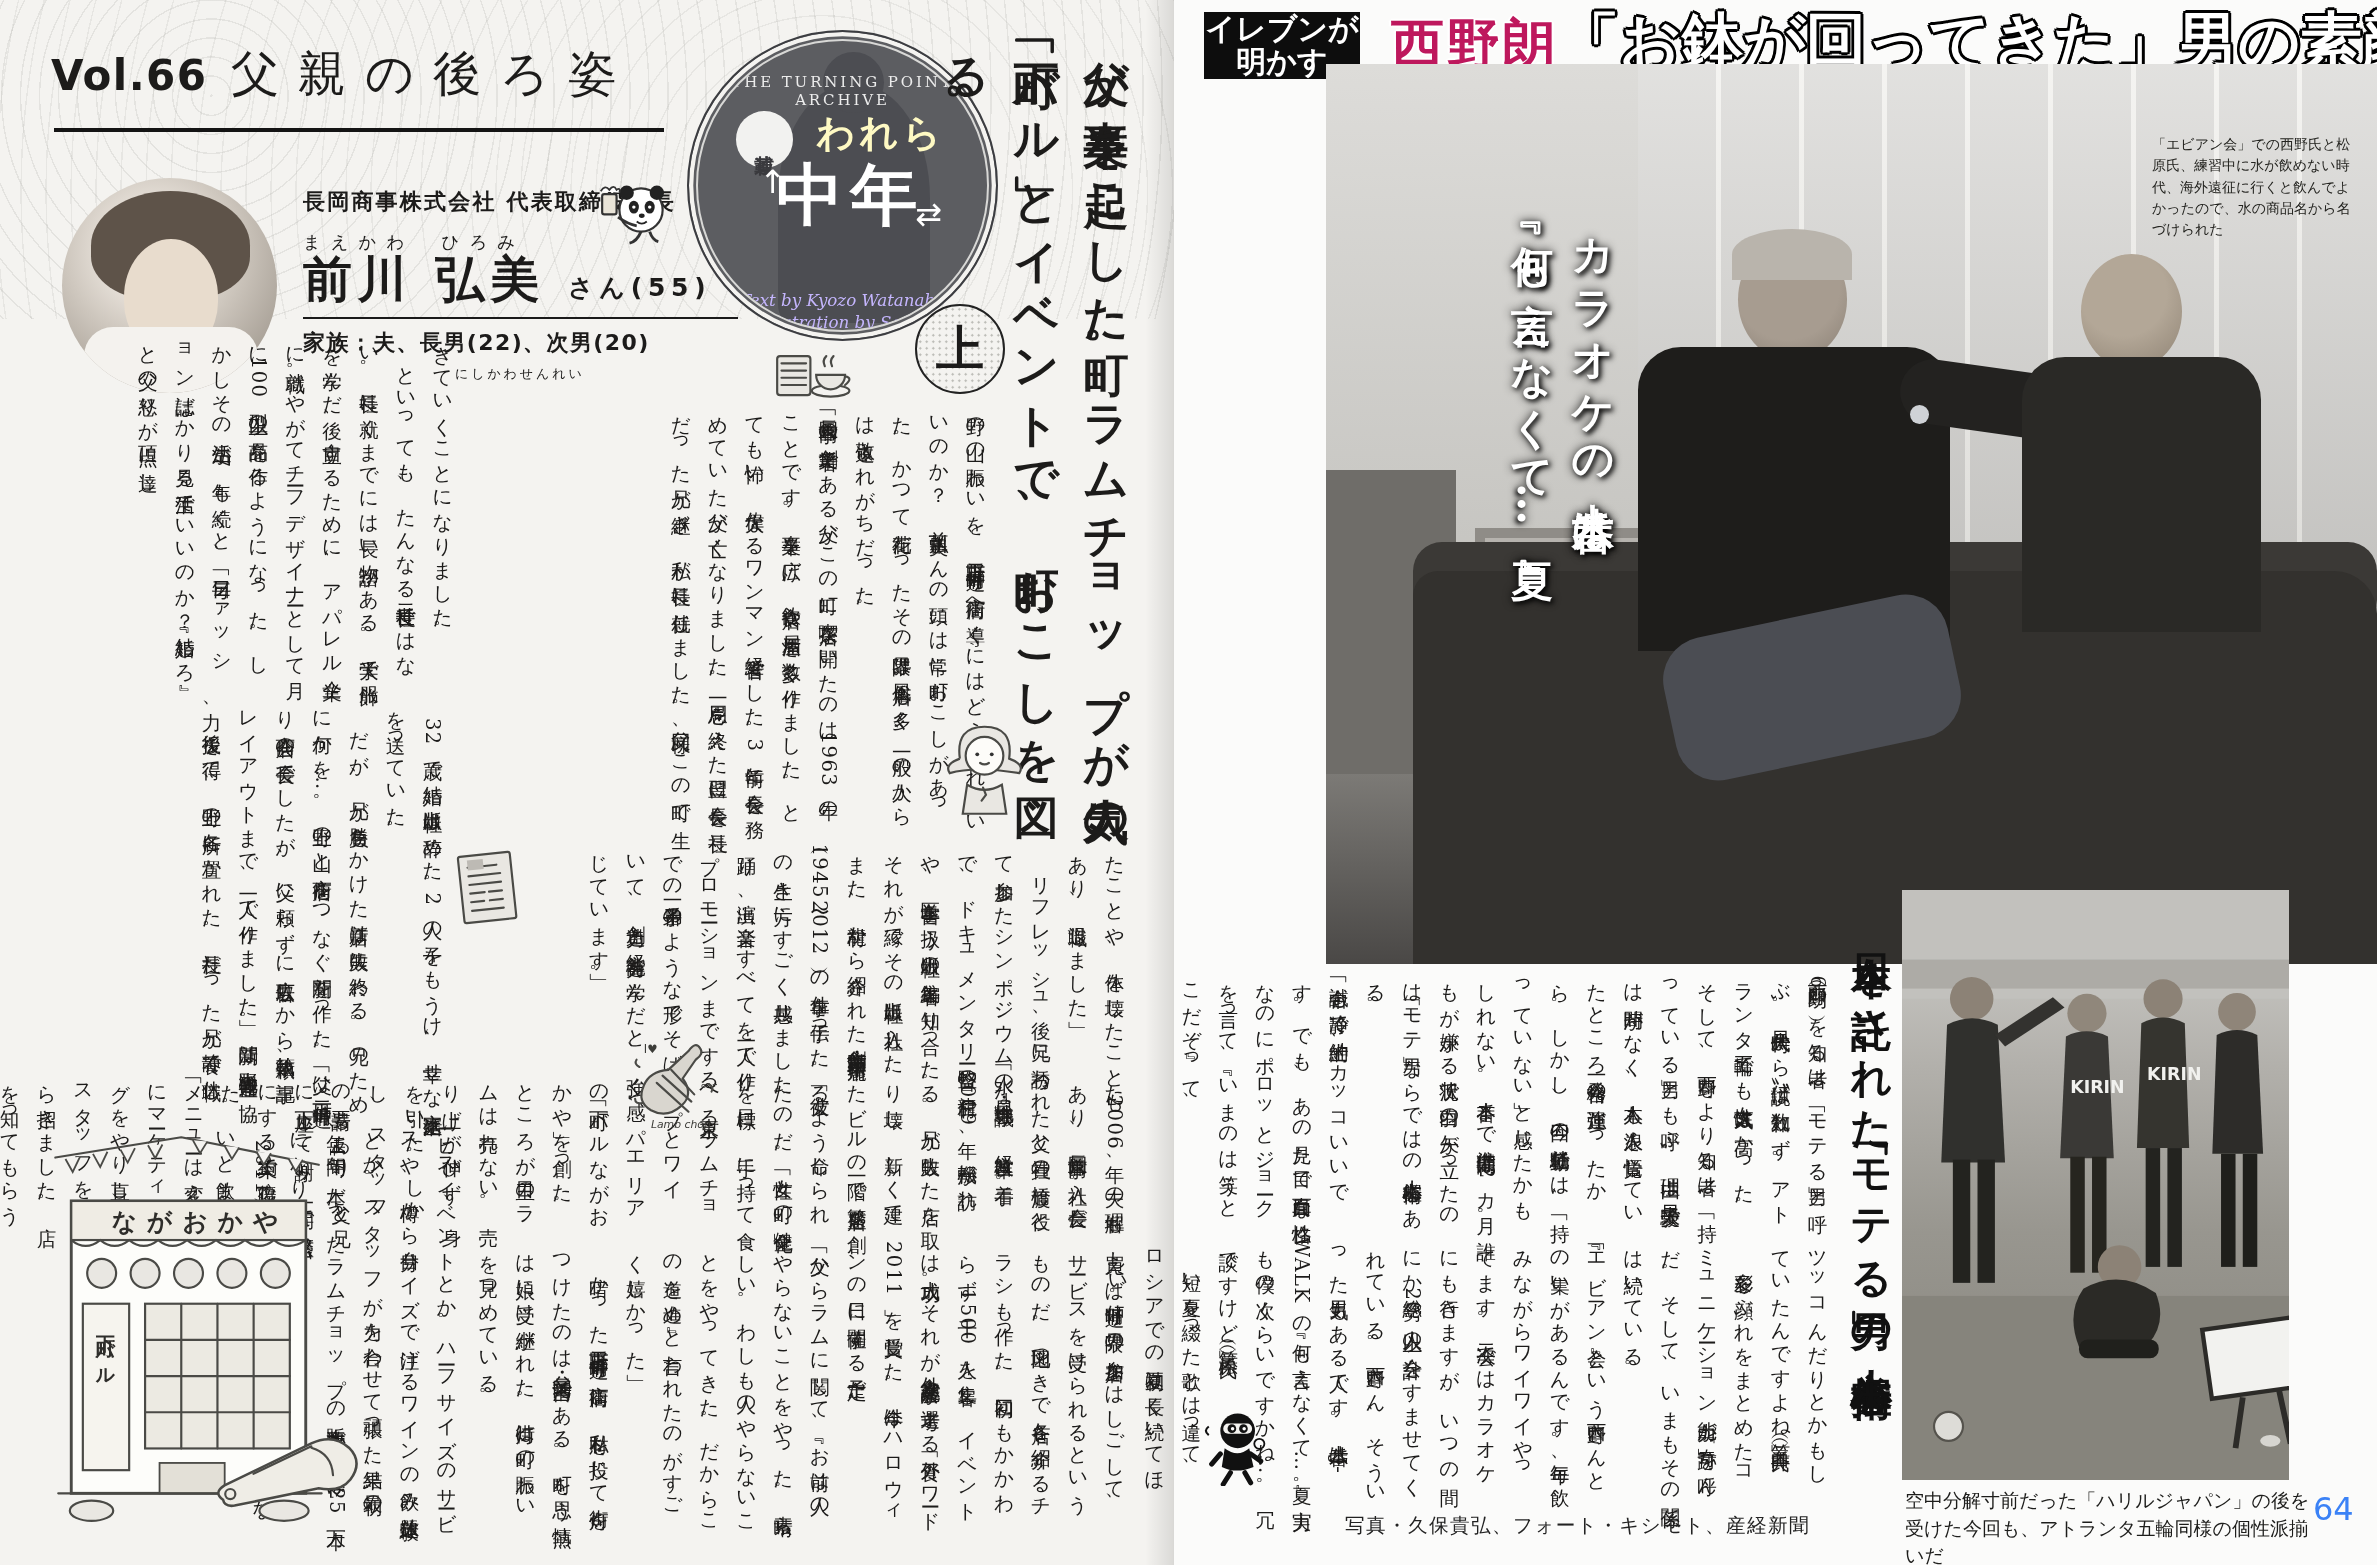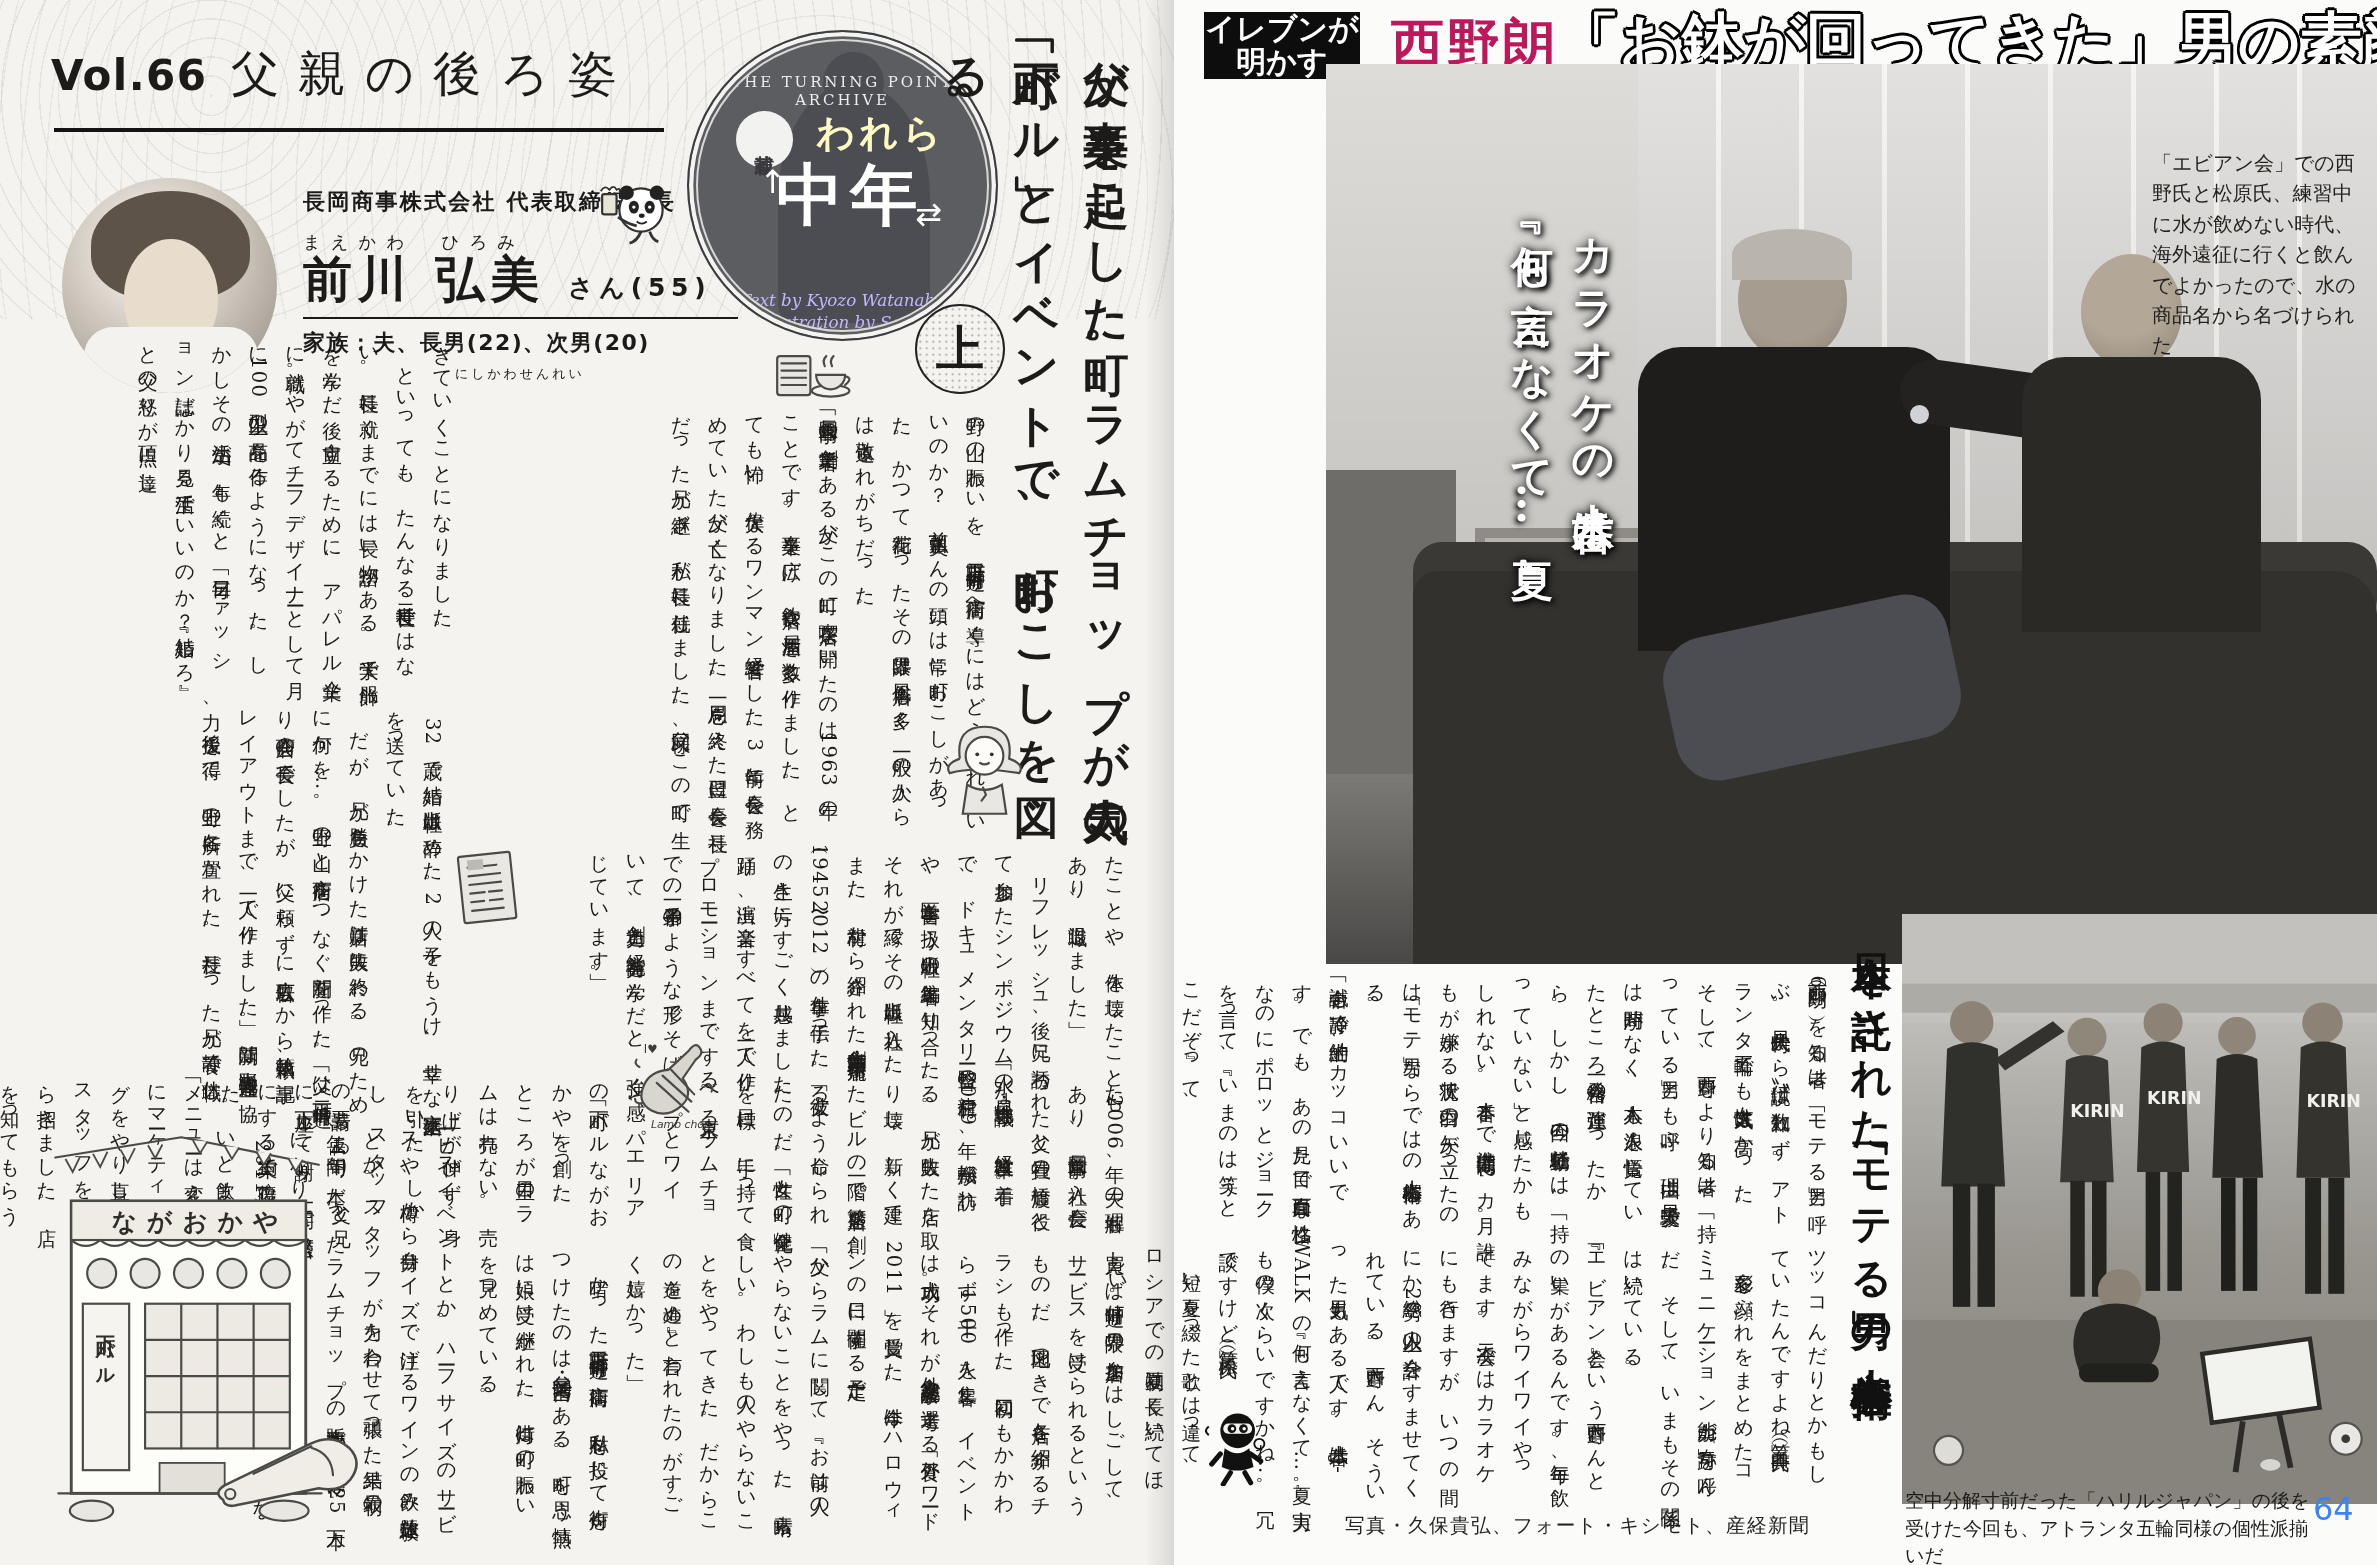--- a/index.html
+++ b/index.html
@@ -103,31 +103,31 @@
      background:linear-gradient(180deg,rgba(255,255,255,.35),rgba(0,0,0,.08));}
   #doorway{position:absolute;left:0;top:406px;width:130px;height:304px;background:#6f6d69;}
   #frame{position:absolute;left:149px;top:464px;width:167px;height:239px;background:#b6b3ae;border:10px solid #8f8c87;}
   #sofa{position:absolute;left:87px;top:507px;width:964px;height:393px;background:#33312e;border-radius:25px 43px 0 0;}
   #sofa-back{position:absolute;left:87px;top:478px;width:964px;height:87px;background:#3b3936;border-radius:29px;}
   .fig-head{position:absolute;border-radius:50%;}
   .fig-body{position:absolute;border-radius:43px 43px 0 0;}
   #photo-headline{left:174px;top:145px;width:123px;height:754px;color:#fff;
      font-family:"DejaVu Serif",serif;font-weight:bold;font-size:42px;letter-spacing:4.3px;line-height:1.45;
      text-shadow:0 0 10px rgba(0,0,0,.9),2.2px 2.2px 5.8px rgba(0,0,0,.95);}
-  #photo-caption{left:826px;top:84px;width:212px;height:181px;font-family:"DejaVu Sans",sans-serif;
-     font-size:20px;line-height:1.52;color:#23231f;}
+  #photo-caption{left:826px;top:70px;width:212px;height:181px;font-family:"DejaVu Sans",sans-serif;
+     font-size:14px;line-height:1.52;color:#23231f;}
 
   
   #section-headline{left:674px;top:922px;width:52px;height:580px;font-family:"DejaVu Sans",sans-serif;
      font-weight:900;font-size:41px;letter-spacing:2.9px;color:#111;}
   #r-band1{left:32px;top:970px;width:629px;height:259px;}
   #r-band2{left:32px;top:1237px;width:629px;height:261px;}
 
   
-  #kirin-photo{left:728px;top:914px;width:475px;height:590px;background:linear-gradient(180deg,#c7c6c2 0 10%,#b2b0ab 30%,#98968f 58%,#84827a 100%);overflow:hidden;}
+  #kirin-photo{left:728px;top:890px;width:387px;height:590px;background:linear-gradient(180deg,#c7c6c2 0 10%,#b2b0ab 30%,#98968f 58%,#84827a 100%);overflow:hidden;}
   #kirin-caption{left:731px;top:1487px;width:406px;font-family:"DejaVu Sans",sans-serif;font-size:19px;line-height:1.45;color:#1d1d1b;}
   #page-num{left:1139px;top:1490px;font-family:"DejaVu Sans",sans-serif;font-size:32px;color:#3b82f6;}
   #photo-credit{left:171px;top:1512px;font-family:"DejaVu Sans",sans-serif;font-size:19.6px;letter-spacing:1.4px;color:#222;}
 </style>
 </head>
 <body>
 
 <div id="spread">
 
   <div id="left-page" class="abs">

